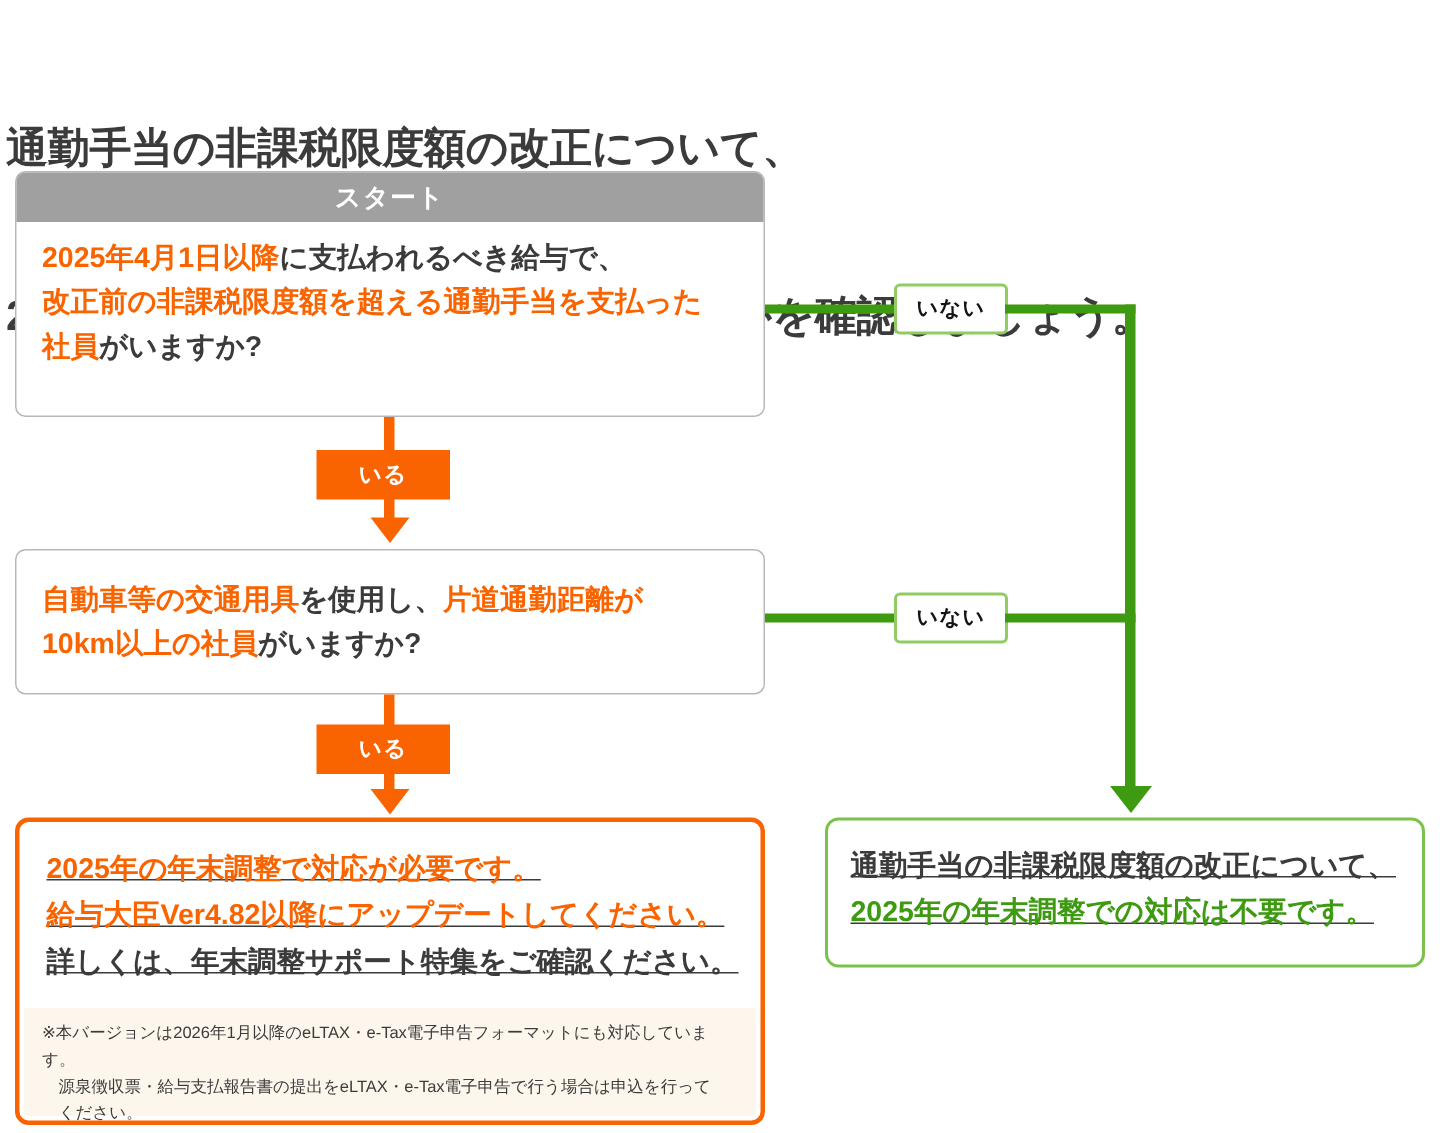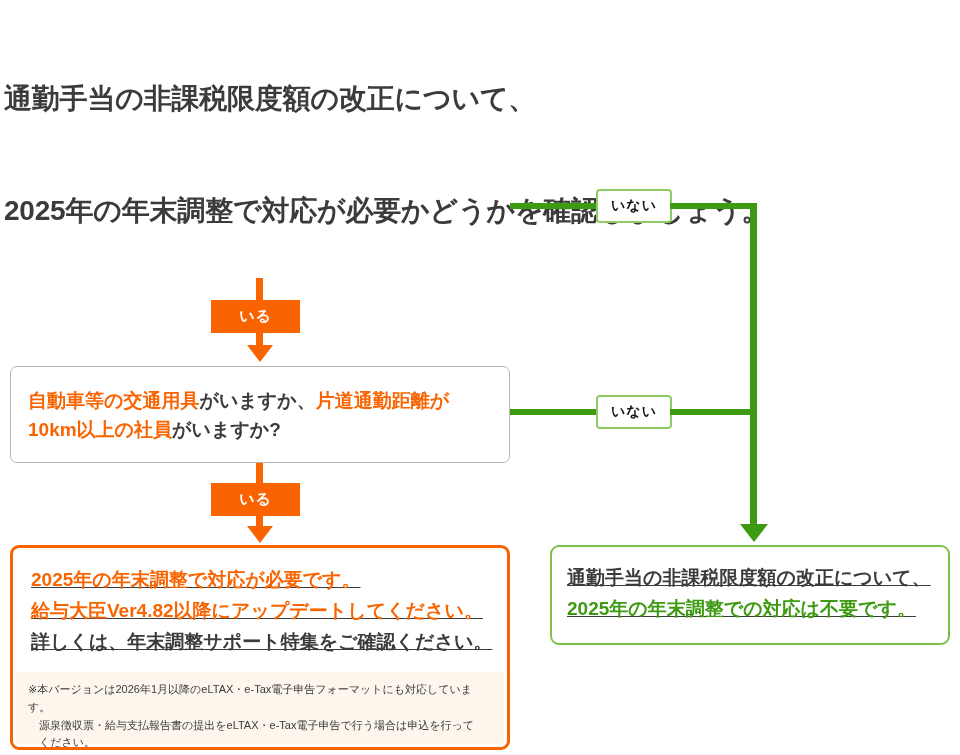--- a/index.html
+++ b/index.html
@@ -111,32 +111,38 @@
 </head>
 <body>
 
 <div id="stage">
 
   <div class="title">
     <span class="ln">通勤手当の非課税限度額の改正について、</span>
     <span class="ln">2025年の年末調整で対応が必要かどうかを確認しましょう。</span>
   </div>
 
+  <div class="box qbox" style="left:10px;top:114px;width:500px;height:164px;">
+    <div class="qhead">スタート</div>
+    <div class="qtext" style="top:43px;"><span class="or">2025年4月1日以降</span><span class="dk">に支払われるべき給与で、</span>
+<span class="or">改正前の非課税限度額を超える通勤手当を支払った</span>
+<span class="or">社員</span><span class="dk">がいますか?</span></div>
+  </div>
 
   <div class="hline-g" style="left:510px;top:203px;width:88px;"></div>
   <div class="badge-g" style="left:596px;top:189px;width:76px;height:34px;">いない</div>
   <div class="hline-g" style="left:670px;top:203px;width:87px;"></div>
 
   <div class="vline-o" style="left:256px;top:278px;height:26px;"></div>
   <div class="badge-o" style="left:211px;top:300px;width:89px;height:33px;">いる</div>
   <div class="vline-o" style="left:256px;top:330px;height:17px;"></div>
   <div class="arrow-o" style="left:246.5px;top:345px;"></div>
 
   <div class="box qbox" style="left:10px;top:366px;width:500px;height:97px;">
-    <div class="qtext" style="top:19px;"><span class="or">自動車等の交通用具</span><span class="dk">がいますか、</span><span class="or">片道通勤距離が</span>
+    <div class="qtext" style="top:19px;"><span class="or">自動車等の交通用具</span><span class="dk">を使用し、</span><span class="or">片道通勤距離が</span>
 <span class="or">10km以上の社員</span><span class="dk">がいますか?</span></div>
   </div>
 
   <div class="hline-g" style="left:510px;top:409px;width:88px;"></div>
   <div class="badge-g" style="left:596px;top:395px;width:76px;height:34px;">いない</div>
   <div class="hline-g" style="left:670px;top:409px;width:87px;"></div>
 
   <div class="vline-g" style="left:750px;top:203px;height:325px;"></div>
   <div class="arrow-g" style="left:739.5px;top:524px;"></div>
 

